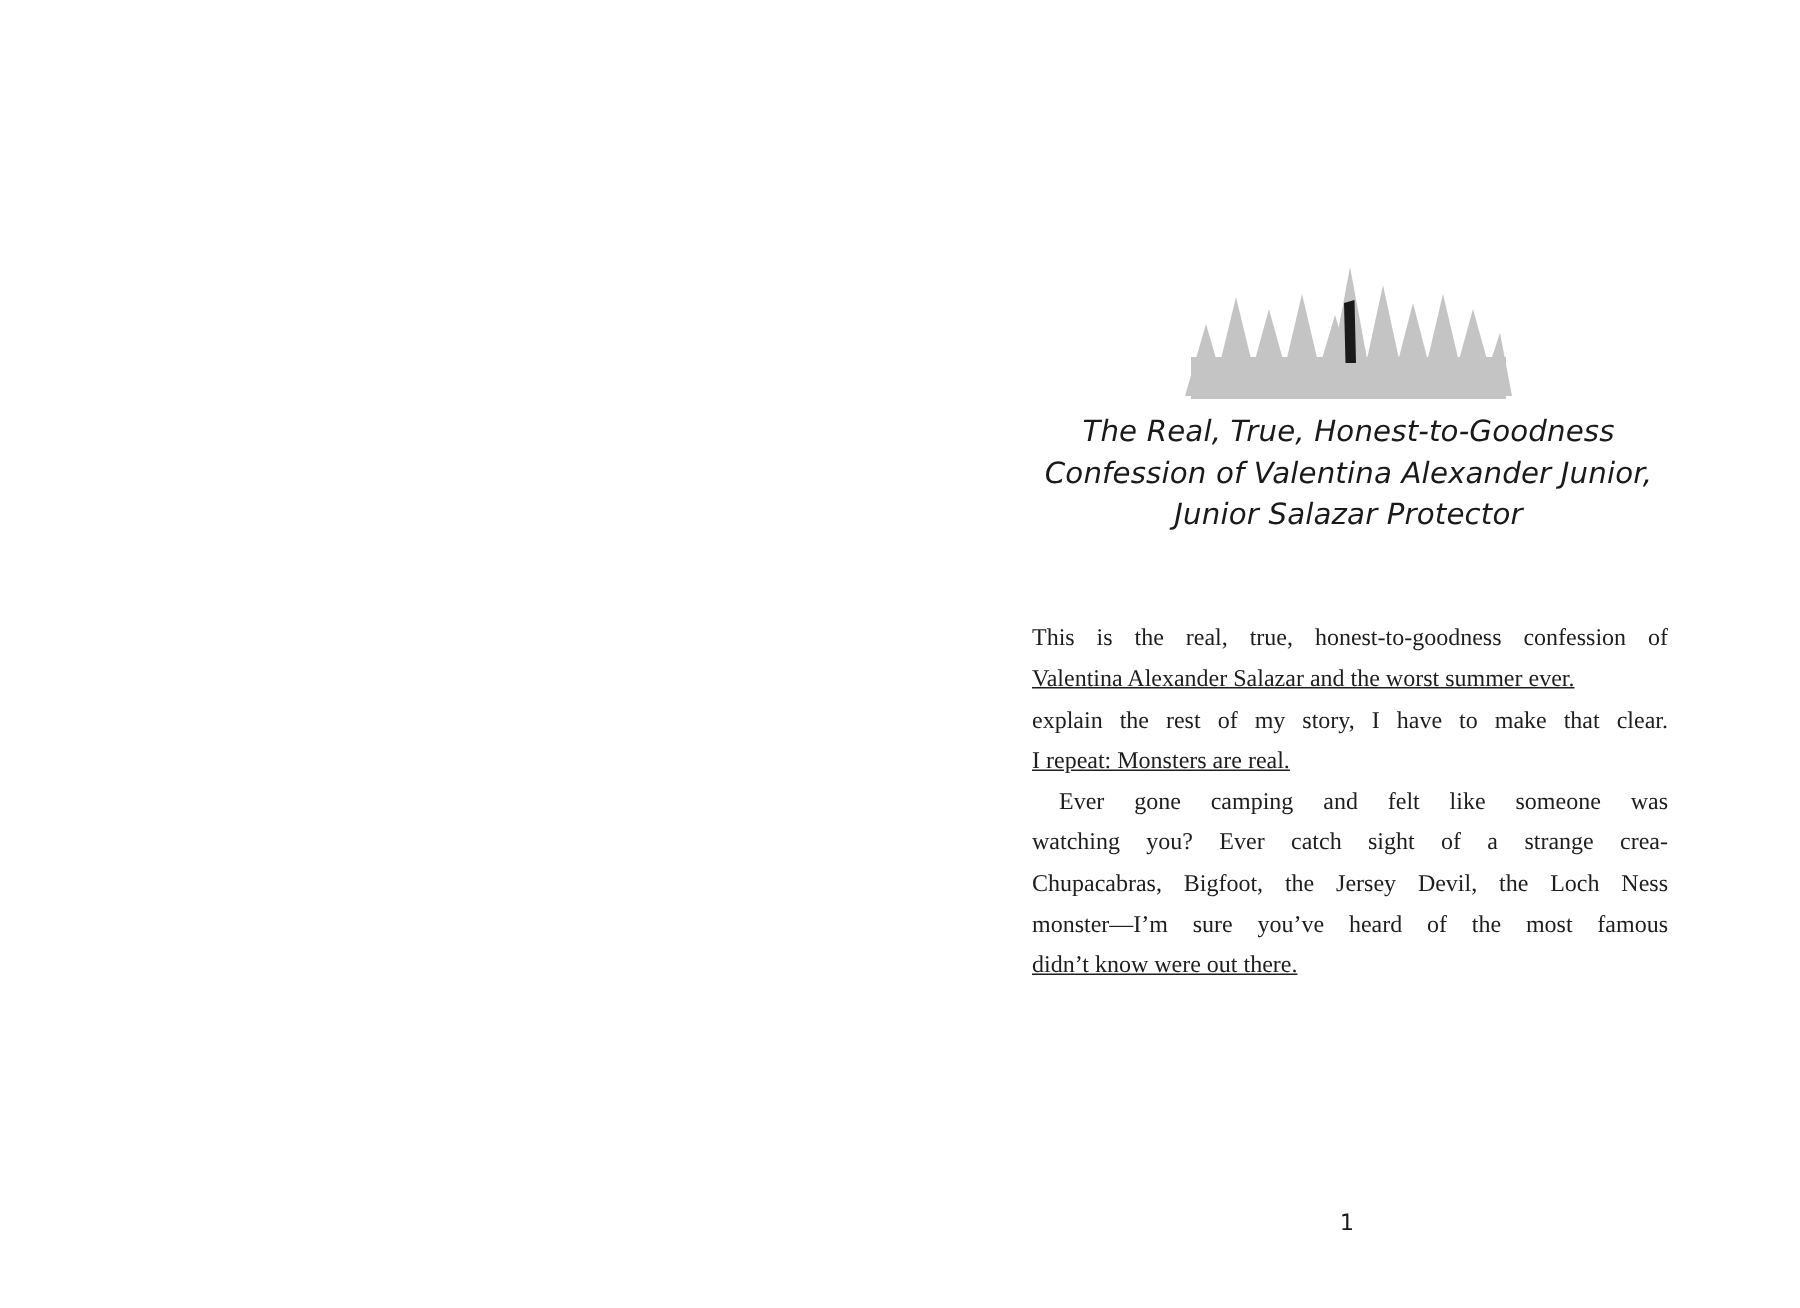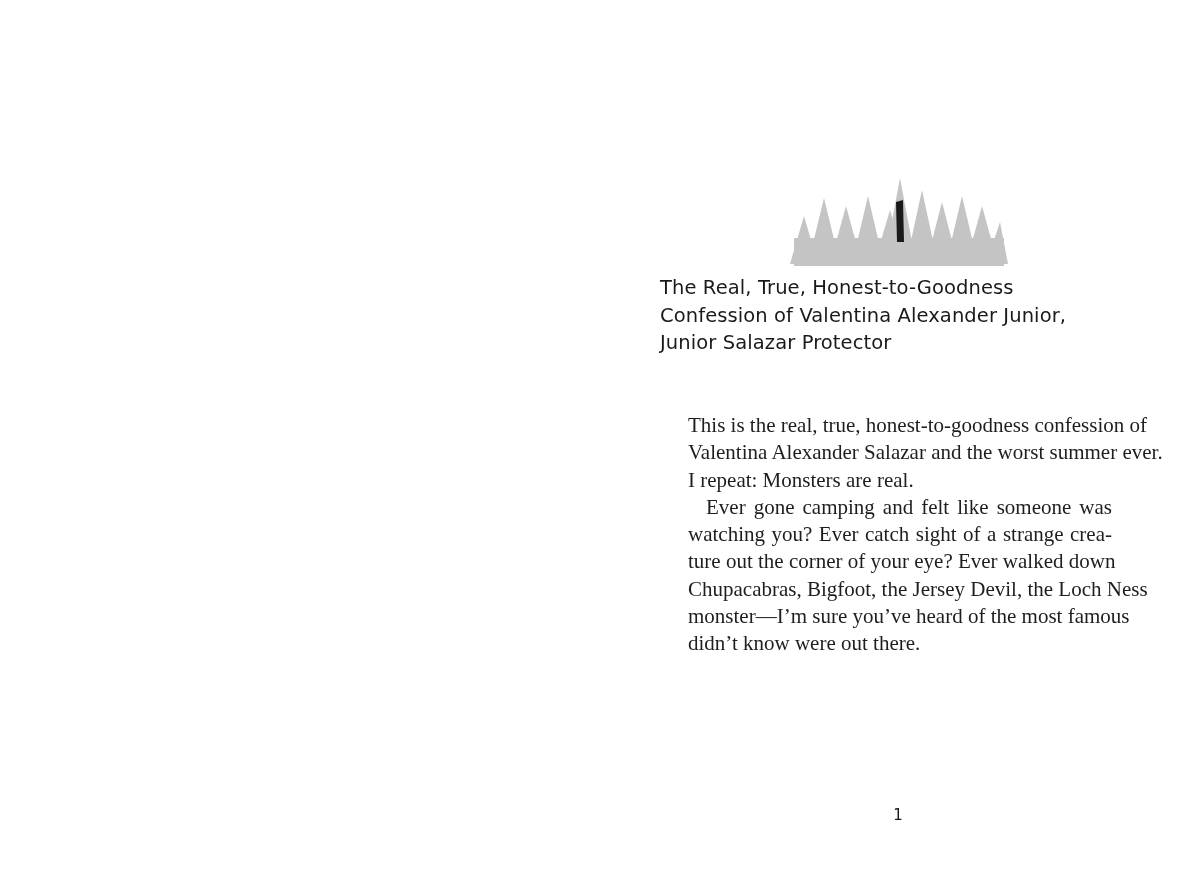--- a/index.html
+++ b/index.html
@@ -2,30 +2,30 @@
 <html><head>
 <meta charset="utf-8">
 <style>
   html, body { margin:0; padding:0; background:#ffffff; }
   body { width:1200px; height:872px; position:relative; overflow:hidden; }
   .spread { position:absolute; inset:0; display:flex; }
   .page { position:relative; width:600px; height:872px; background:#ffffff; }
   .ornament { position:absolute; left:190px; top:176px; width:218px; height:92px; }
   .chapter-title {
     position:absolute; left:60px; width:478px; top:274px;
-    text-align:left; font-family:"DejaVu Sans", sans-serif; font-size:19.5px;
-    line-height:27.5px; color:#1a1a1a; letter-spacing:0.1px;
+    text-align:center; font-family:"DejaVu Sans", sans-serif; font-size:19.5px;
+    line-height:27.5px; color:#1a1a1a; letter-spacing:0.1px;font-style:italic;
   }
   .chapter-title span { display:block; white-space:nowrap; }
   .body-text {
     position:absolute; left:88px; width:424px; top:412px;
-    font-family:"Liberation Serif", serif; font-size:21px; line-height:27.3px; color:#1e1e1e;
+    font-family:"Liberation Serif", serif; font-size:16px; line-height:27.3px; color:#1e1e1e;
   }
   .line { display:block; white-space:nowrap; text-align:justify; text-align-last:justify; }
-  .line.last { text-align-last:left; }
+  .line.last { text-align-last:left;text-decoration:underline; }
   .line.indent { padding-left:18px; }
   .page-number {
     position:absolute; top:806px; left:0; width:600px; margin-left:-2px; text-align:center;
     font-family:"DejaVu Sans", sans-serif; font-size:15px; color:#1a1a1a;
   }
 </style>
 </head>
 <body>
 
 <div class="spread">
@@ -55,26 +55,26 @@
       <span>Confession of Valentina Alexander Junior,</span>
       <span>Junior Salazar Protector</span>
     </div>
 
     <div class="body-text">
       <div>
         <span class="line">This is the real, true, honest-to-goodness confession of</span>
         <span class="line last">Valentina Alexander Salazar and the worst summer ever.</span>
       </div>
       <div>
+        <span class="line">explain the rest of my story, I have to make that clear.</span>
         <span class="line last">I repeat: Monsters are real.</span>
       </div>
       <div>
         <span class="line indent">Ever gone camping and felt like someone was</span>
         <span class="line">watching you? Ever catch sight of a strange crea-</span>
-        <span class="line">ture out the corner of your eye? Ever walked down</span>
         <span class="line">Chupacabras, Bigfoot, the Jersey Devil, the Loch Ness</span>
         <span class="line">monster—I’m sure you’ve heard of the most famous</span>
         <span class="line last">didn’t know were out there.</span>
       </div>
     </div>
 
     <div class="page-number">1</div>
   </div>
 </div>
 

